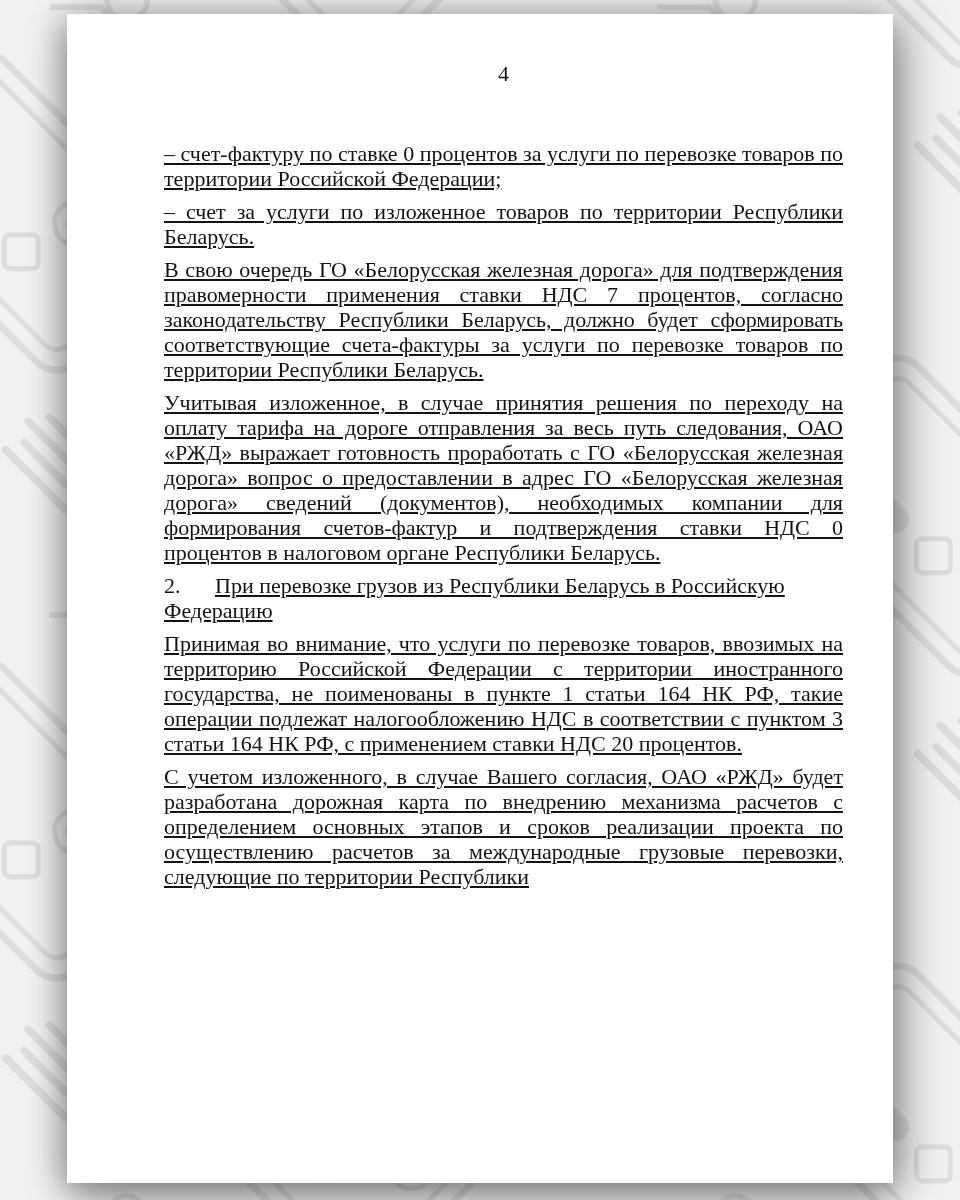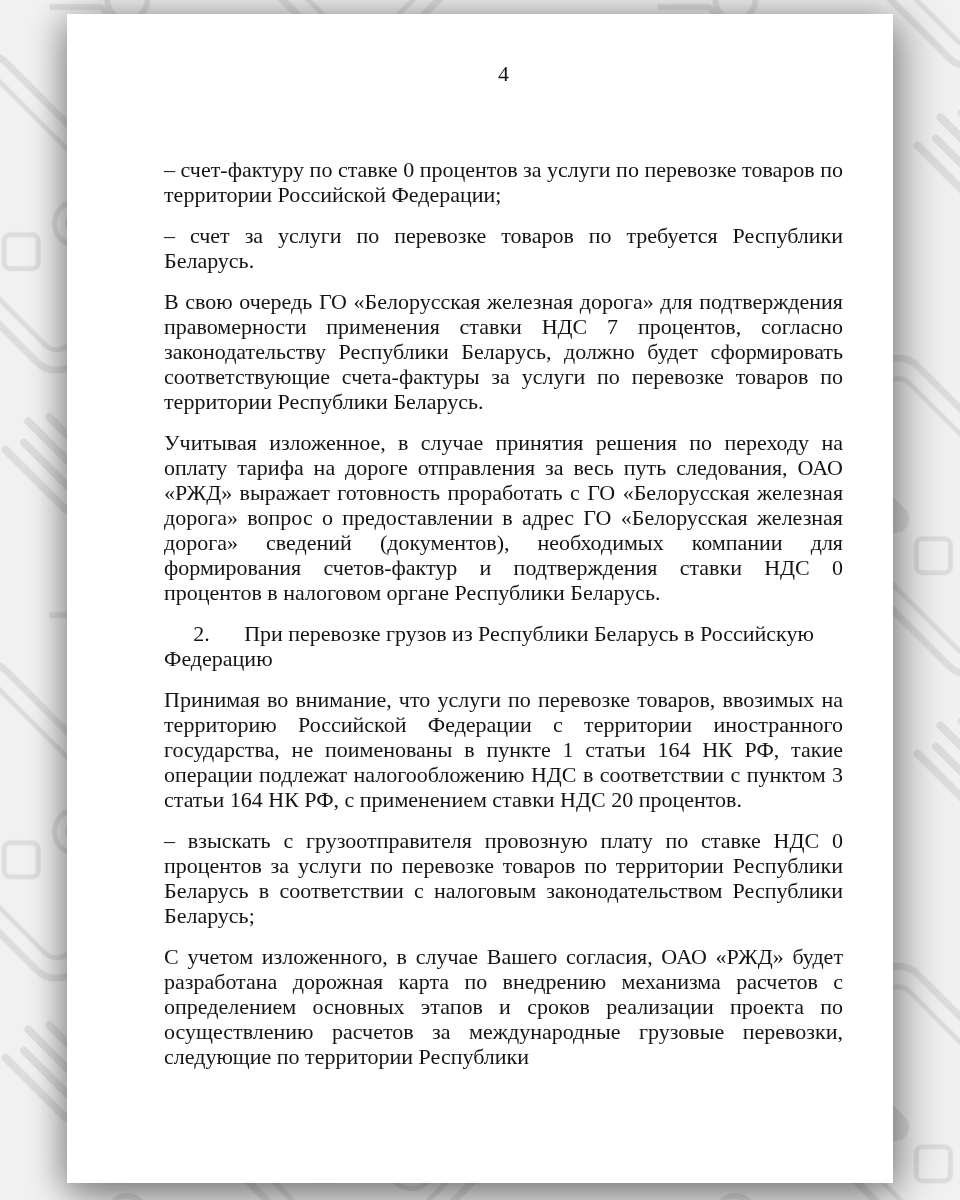--- a/index.html
+++ b/index.html
@@ -21,26 +21,27 @@
   .pagenum{
     position:absolute;top:47px;left:97px;width:679px;
     text-align:center;
     font-size:22px;line-height:25px;color:#141414;
   }
   .content{
     position:absolute;left:97px;top:127px;width:679px;
     font-size:22px;line-height:25px;color:#141414;
   }
   .para{
-    margin:16px 0 8px 0;
+    margin:0 0 8px 0;
     text-align:justify;
     text-align-last:left;
     hyphens:none;
+    text-decoration:underline;
   }
-  .para.numbered{text-align:center;}
+  .para.numbered{text-align:left;}
   .num{display:inline-block;min-width:51px;}
 </style>
 </head>
 <body>
 
 <div class="stage">
 
   <svg class="bg" width="960" height="1200" viewBox="0 0 960 1200" aria-hidden="true">
     <defs>
       <pattern id="bgpat" width="430" height="430" patternUnits="userSpaceOnUse" patternTransform="rotate(45)">
@@ -77,33 +78,32 @@
   </svg>
 
   <div class="page">
 
     <div class="pagenum">4</div>
 
     <div class="content">
 
       <p class="para">– счет-фактуру по ставке 0 процентов за услуги по перевозке товаров по территории Российской Федерации;</p>
 
-      <p class="para">– счет за услуги по перевозке товаров по требуется Республики Беларусь.</p>
+      <p class="para">– счет за услуги по изложенное товаров по территории Республики Беларусь.</p>
 
       <p class="para">В свою очередь ГО «Белорусская железная дорога» для подтверждения правомерности применения ставки НДС 7 процентов, согласно законодательству Республики Беларусь, должно будет сформировать соответствующие счета-фактуры за услуги по перевозке товаров по территории Республики Беларусь.</p>
 
       <p class="para">Учитывая изложенное, в случае принятия решения по переходу на оплату тарифа на дороге отправления за весь путь следования, ОАО «РЖД» выражает готовность проработать с ГО «Белорусская железная дорога» вопрос о предоставлении в адрес ГО «Белорусская железная дорога» сведений (документов), необходимых компании для формирования счетов-фактур и подтверждения ставки НДС 0 процентов в налоговом органе Республики Беларусь.</p>
 
       <p class="para numbered">
         <span class="num">2.</span><span>При перевозке грузов из Республики Беларусь в Российскую Федерацию</span>
       </p>
 
       <p class="para">Принимая во внимание, что услуги по перевозке товаров, ввозимых на территорию Российской Федерации с территории иностранного государства, не поименованы в пункте 1 статьи 164 НК РФ, такие операции подлежат налогообложению НДС в соответствии с пунктом 3 статьи 164 НК РФ, с применением ставки НДС 20 процентов.</p>
 
 
-      <p class="para">– взыскать с грузоотправителя провозную плату по ставке НДС 0 процентов за услуги по перевозке товаров по территории Республики Беларусь в соответствии с налоговым законодательством Республики Беларусь;</p>
 
 
       <p class="para">С учетом изложенного, в случае Вашего согласия, ОАО «РЖД» будет разработана дорожная карта по внедрению механизма расчетов с определением основных этапов и сроков реализации проекта по осуществлению расчетов за международные грузовые перевозки, следующие по территории Республики</p>
 
     </div>
   </div>
 </div>
 
 </body></html>

